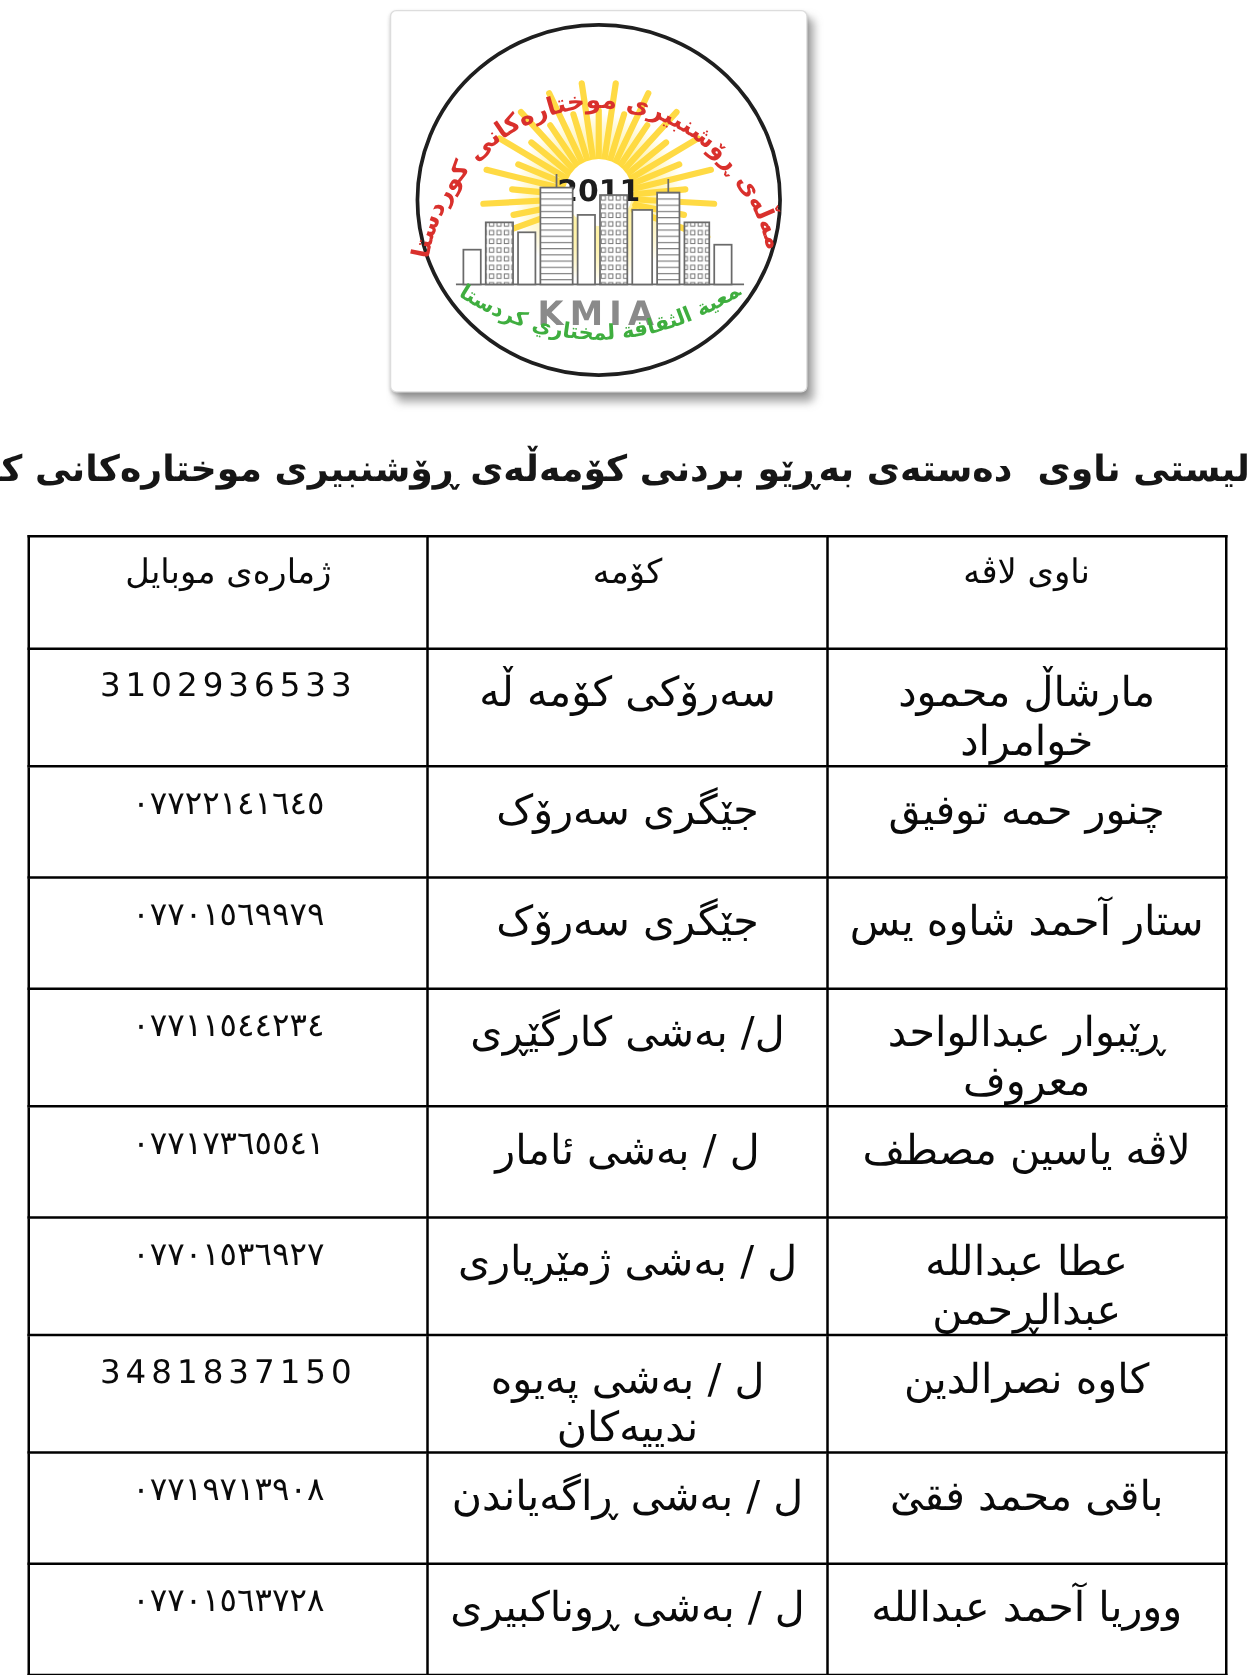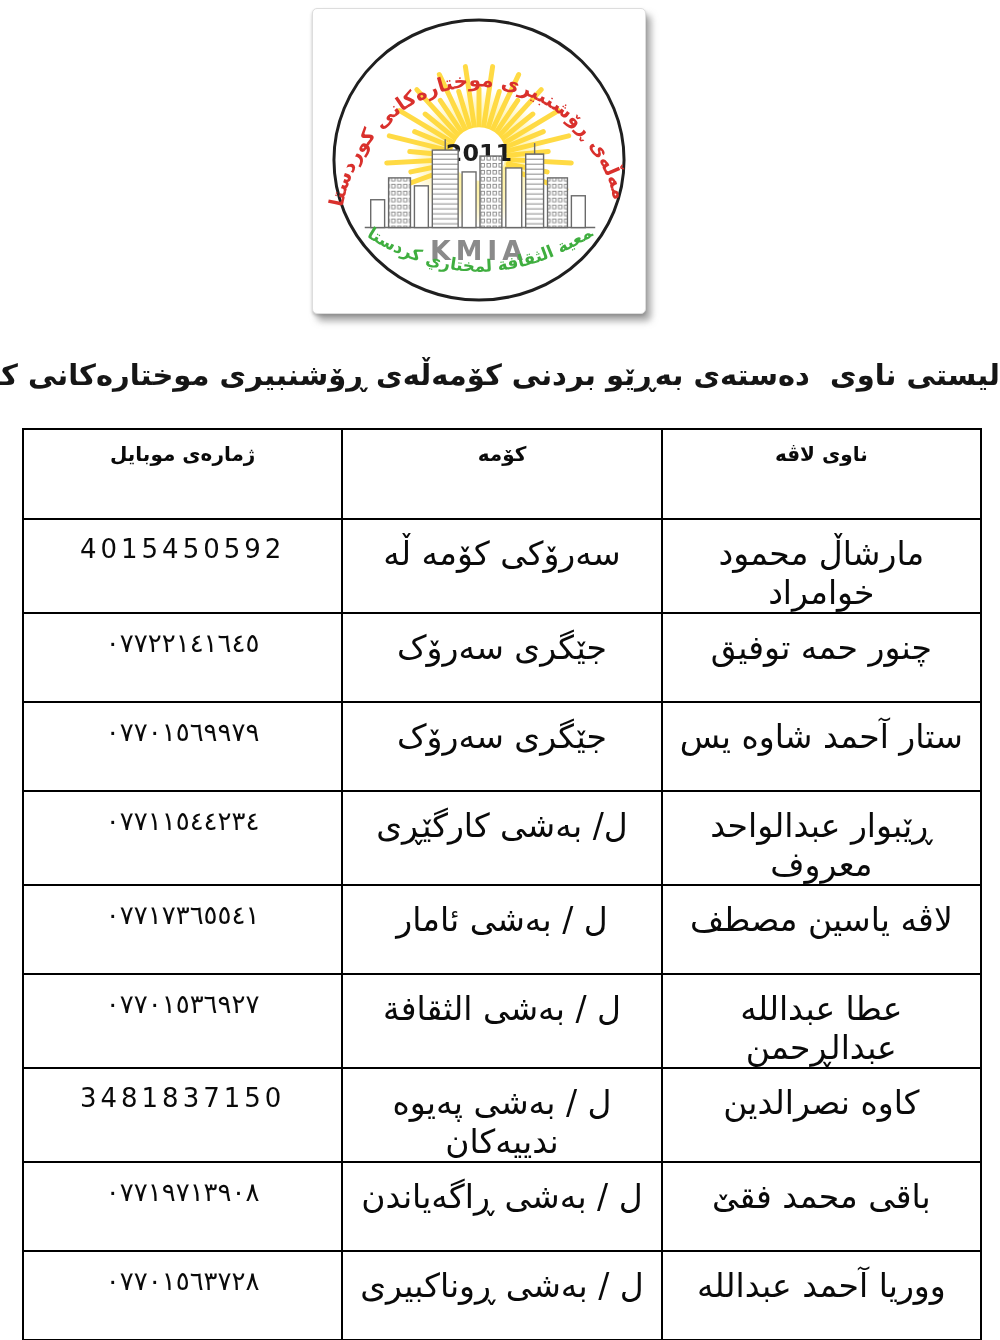--- a/index.html
+++ b/index.html
@@ -50,22 +50,22 @@
     direction: rtl;
   }
   .members th, .members td {
     border: 2px solid #000;
     text-align: center;
     vertical-align: top;
   }
   .members th {
     height: 90px;
     padding-top: 12px;
-    font-size: 20px;
-    font-weight: bold;
+    font-size: 27px;
+    font-weight: normal;
   }
   .members td {
     height: 89px;
     padding-top: 14px;
     font-size: 33px;
     font-weight: 500;
   }
   .members td.phone-cell {
     direction: ltr;
     font-size: 26px;
@@ -166,21 +166,21 @@
     <tr>
       <th>ناوی لاڤه</th>
       <th>کۆمە</th>
       <th>ژمارەی موبایل</th>
     </tr>
   </thead>
   <tbody>
       <tr>
     <td>مارشاڵ محمود خوامراد</td>
     <td>سەرۆکی کۆمە ڵە</td>
-    <td class="phone-cell">4015450592</td>
+    <td class="phone-cell">3102936533</td>
   </tr>
       <tr>
     <td>چنور حمه توفیق</td>
     <td>جێگری سەرۆک</td>
     <td class="phone-cell">٠٧٧٢٢١٤١٦٤٥</td>
   </tr>
       <tr>
     <td>ستار آحمد شاوه یس</td>
     <td>جێگری سەرۆک</td>
     <td class="phone-cell">٠٧٧٠١٥٦٩٩٧٩</td>
@@ -190,21 +190,21 @@
     <td>ل/ بەشی کارگێڕی</td>
     <td class="phone-cell">٠٧٧١١٥٤٤٢٣٤</td>
   </tr>
       <tr>
     <td>لاڤه یاسین مصطف</td>
     <td>ل / بەشی ئامار</td>
     <td class="phone-cell">٠٧٧١٧٣٦٥٥٤١</td>
   </tr>
       <tr>
     <td>عطا عبدالله عبدالڕحمن</td>
-    <td>ل / بەشی الثقافة</td>
+    <td>ل / بەشی ژمێریاری</td>
     <td class="phone-cell">٠٧٧٠١٥٣٦٩٢٧</td>
   </tr>
       <tr>
     <td>کاوه نصرالدین</td>
     <td>ل / بەشی پەیوه ندییەکان</td>
     <td class="phone-cell">3481837150</td>
   </tr>
       <tr>
     <td>باقی محمد فقێ</td>
     <td>ل / بەشی ڕاگەیاندن</td>

